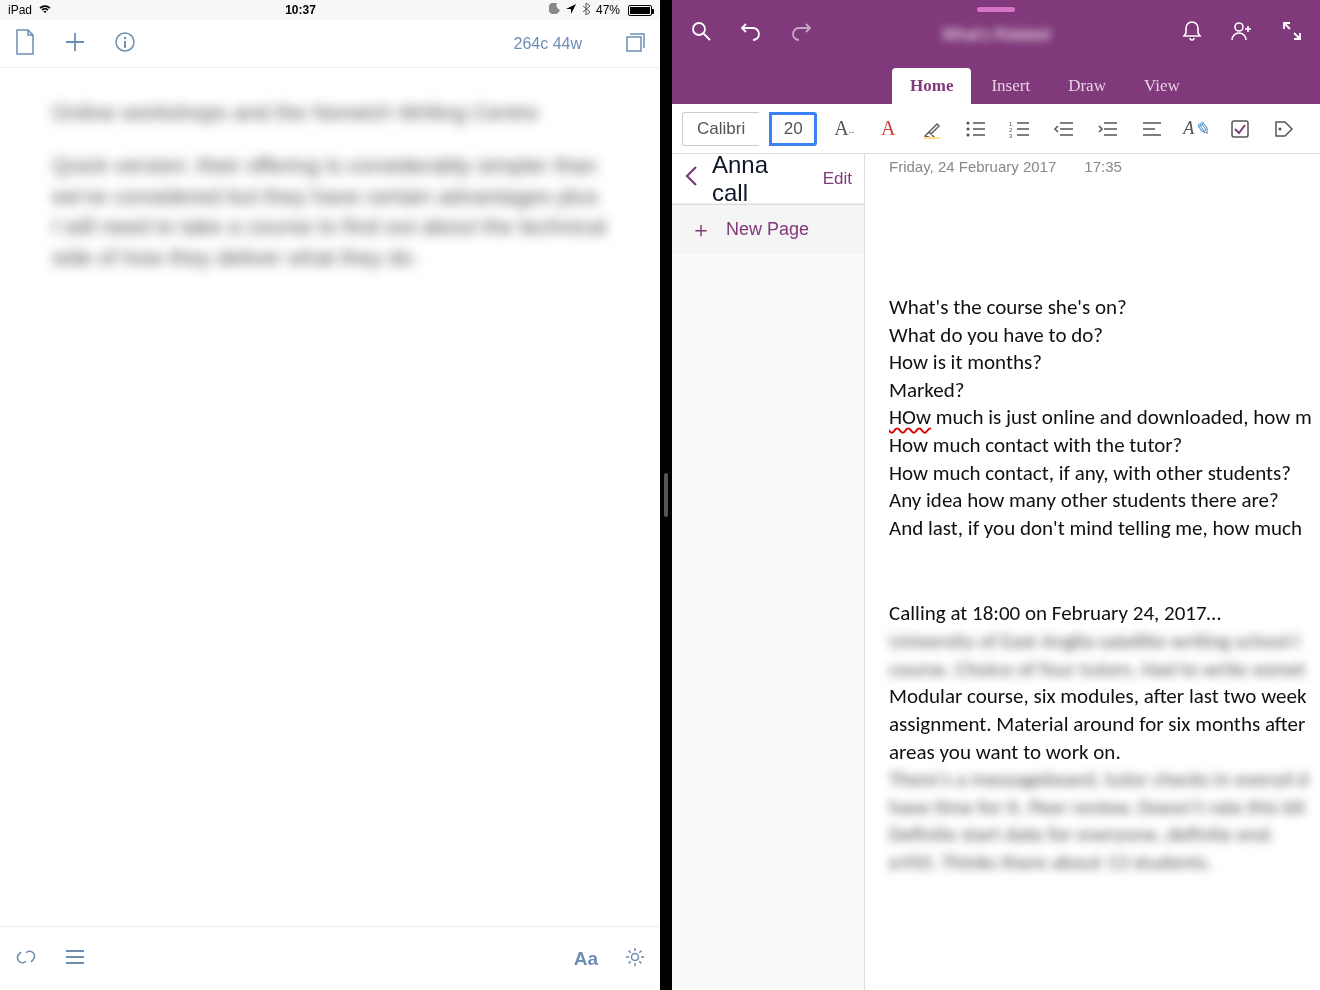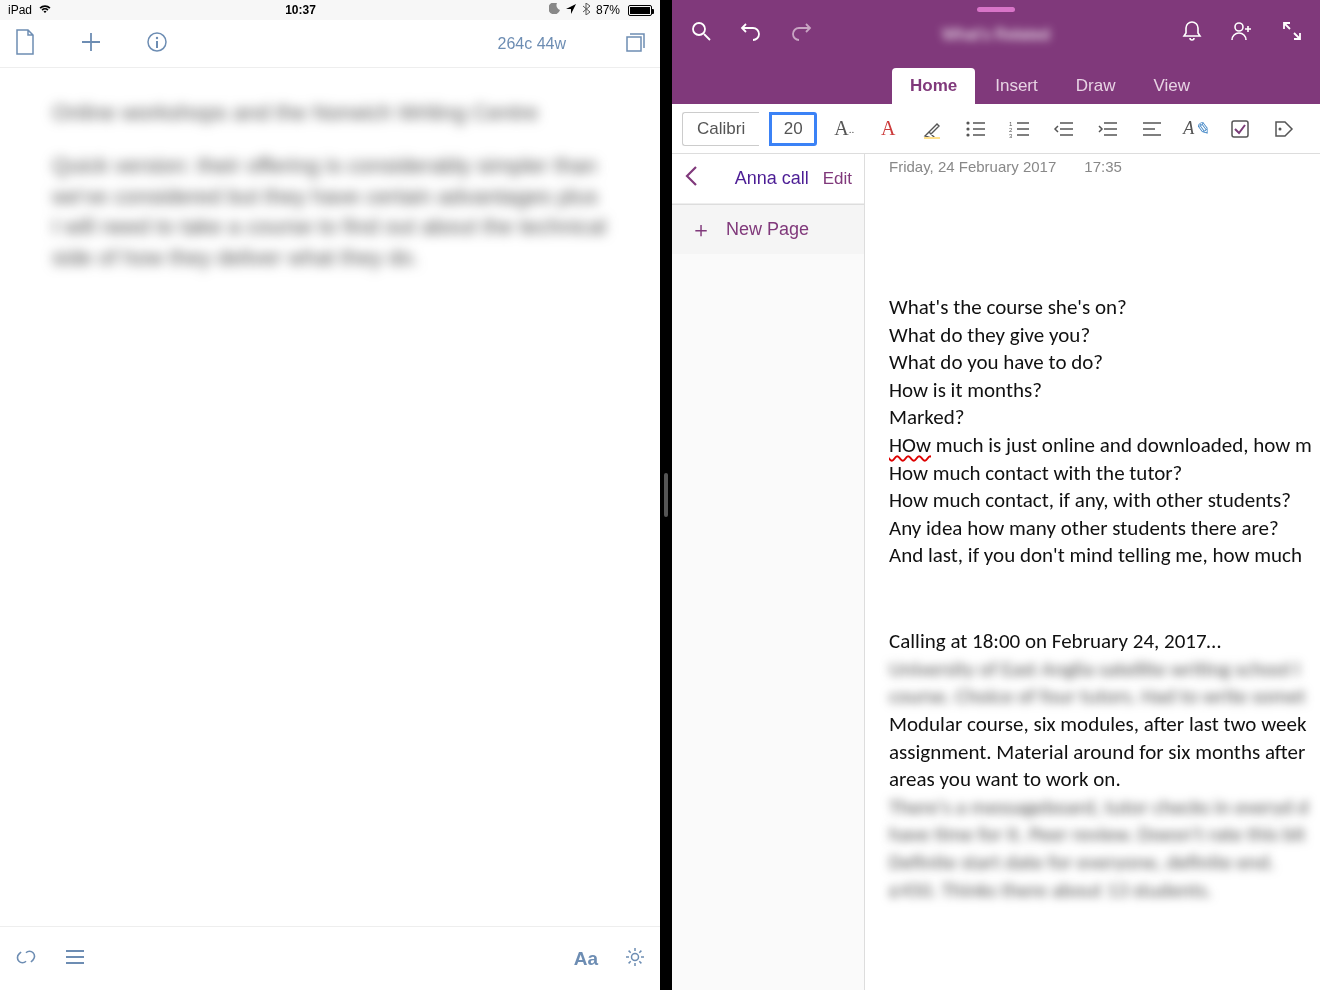--- a/index.html
+++ b/index.html
@@ -94,21 +94,21 @@
 
   
   .left-toolbar {
     height: 48px;
     display: flex;
     align-items: center;
     justify-content: space-between;
     padding: 0 14px;
     border-bottom: 1px solid #eee;
   }
-  .left-toolbar .group { display: flex; align-items: center; gap: 44px; }
+  .left-toolbar .group { display: flex; align-items: center; gap: 28px; }
   .tb-icon { color: #6d8db3; }
   .word-count { color: #6d8db3; font-size: 16px; margin-right: 14px; }
 
   .left-content {
     flex: 1;
     padding: 30px 52px;
     font-size: 22px;
     line-height: 1.4;
     color: #333;
   }
@@ -167,20 +167,21 @@
     display: flex;
     align-items: flex-end;
     padding-left: 220px;
     gap: 2px;
   }
   .on-tab {
     padding: 8px 18px 8px 18px;
     color: #e7d3e4;
     font-size: 17px;
     cursor: pointer;
+    font-family: Liberation Serif, serif;
   }
   .on-tab.active {
     background: #fff;
     color: #80397B;
     font-weight: 600;
     border-radius: 4px 4px 0 0;
   }
   .on-ribbon {
     background: #fff;
     border-bottom: 1px solid #ddd;
@@ -236,21 +237,21 @@
   .on-sidebar-header {
     height: 50px;
     display: flex;
     align-items: center;
     padding: 0 12px;
     gap: 14px;
     background: #fff;
     border-bottom: 1px solid #eee;
   }
   .on-back { color: #80397B; font-size: 22px; }
-  .on-section-title { font-size: 18px; color: #4c1d95; flex: 1; text-align: right; }
+  .on-section-title { font-size: 24px; color: #0f172a; flex: 1; }
   .on-edit { color: #80397B; font-size: 17px; }
   .on-pagelist { flex: 1; }
   .on-page-item {
     padding: 14px 14px;
     font-size: 17px;
     color: #555;
     background: #e6f0e3;
     border-bottom: 1px solid #eee;
   }
   .on-page-item span.blurname { filter: blur(3px); }
@@ -322,21 +323,21 @@
         <span class="loc-icon">
           <svg width="10" height="10" viewBox="0 0 10 10">
               <path d="M0 5 L10 0 L5 10 L5 5 Z" fill="#000"></path>
             </svg>
         </span>
         <span class="bt-icon">
           <svg width="8" height="12" viewBox="0 0 8 12">
               <path d="M4 0 L4 12 L8 9 L1 3 M4 0 L8 3 L1 9" stroke="#555" stroke-width="1" fill="none"></path>
             </svg>
         </span>
-        <span>87%</span>
+        <span>47%</span>
         <span class="battery">
             <span class="battery-fill"></span>
           </span>
       </div>
     </div>
 
     <div class="left-toolbar">
       <div class="group">
         <span class="tb-icon">
           <svg width="22" height="26" viewBox="0 0 22 26">
@@ -522,21 +523,20 @@
         </div>
       </div>
 
       <div class="on-canvas">
         <div class="on-meta">
           <span>Friday, 24 February 2017</span>
           <span>17:35</span>
         </div>
         <div class="on-note">
           <p>What's the course she's on?</p>
-          <p>What do they give you?</p>
           <p>What do you have to do?</p>
           <p>How is it months?</p>
           <p>Marked?</p>
           <p><span class="squiggle">HOw</span> much is just online and downloaded, how m</p>
           <p>How much contact with the tutor?</p>
           <p>How much contact, if any, with other students?</p>
           <p>Any idea how many other students there are?</p>
           <p>And last, if you don't mind telling me, how much </p>
           <div class="gap"></div>
           <p>Calling at 18:00 on February 24, 2017…</p>

